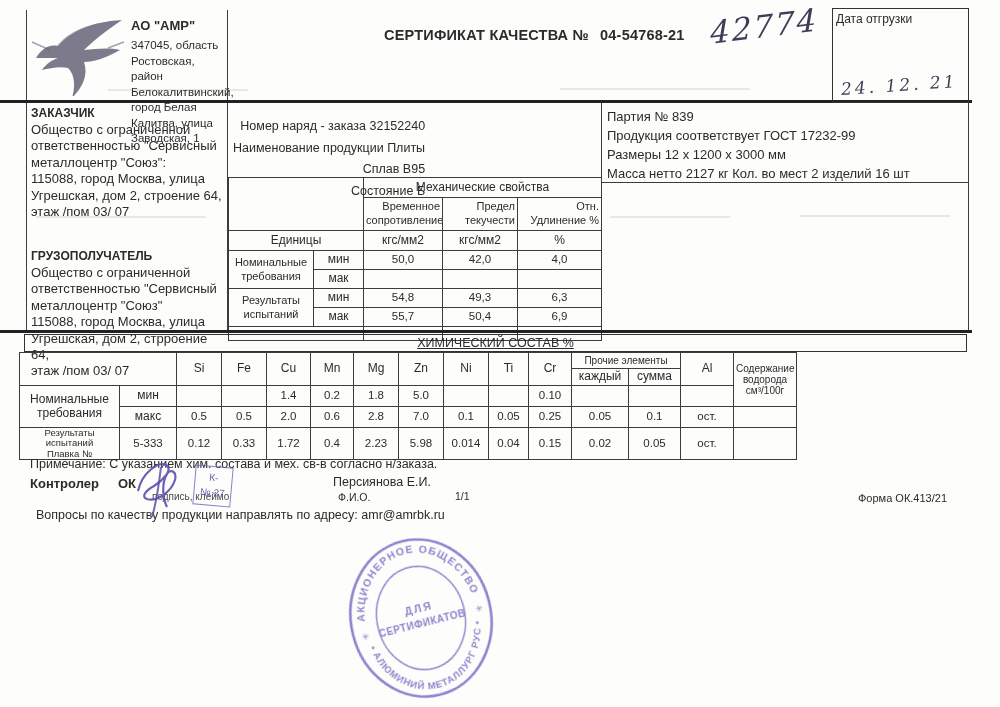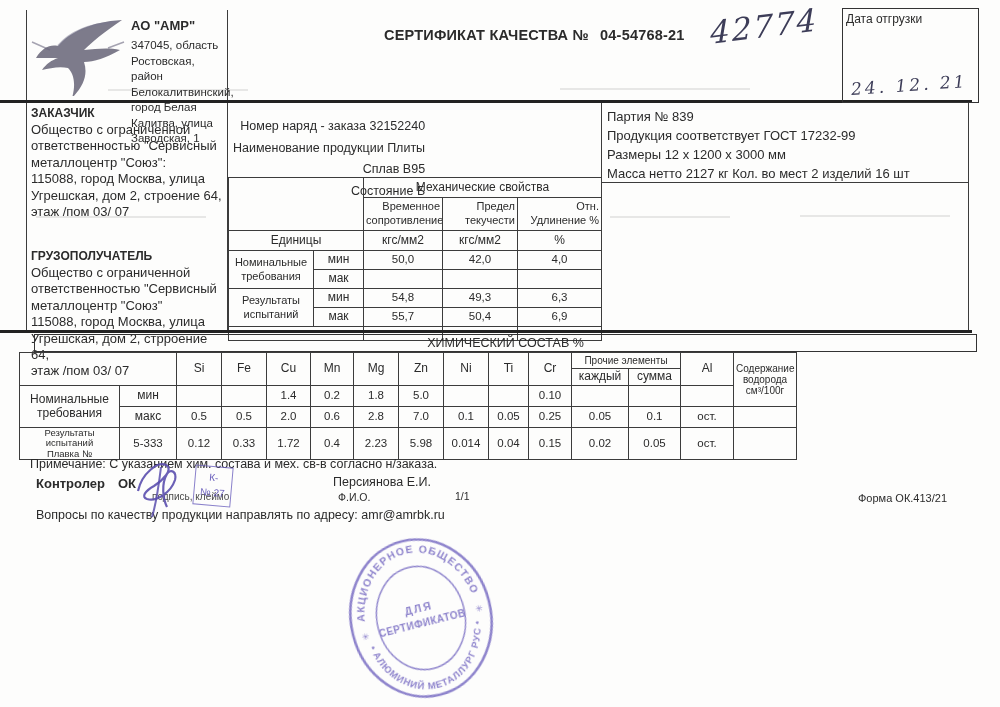--- a/index.html
+++ b/index.html
@@ -2,21 +2,21 @@
 <html><head>
 <meta charset="utf-8">
 <style>
   html,body{margin:0;padding:0;background:#ffffff;}
   .page{position:relative;width:1000px;height:707px;background:#fdfdfc;
         font-family:"Liberation Sans",sans-serif;color:#2b2b2b;overflow:hidden;}
   .abs{position:absolute;}
   .vline{position:absolute;width:1px;background:#3c3c3c;}
   .hline{position:absolute;height:1px;background:#3c3c3c;}
   .thick{position:absolute;height:3px;background:#222;}
-  .box{position:absolute;border:1.5px solid #333;box-sizing:border-box;margin-left:10px;}
+  .box{position:absolute;border:1.5px solid #333;box-sizing:border-box;}
   .b{font-weight:bold;}
   .s11{font-size:11px;} .s12{font-size:12px;}
   .s125{font-size:12.5px;} .s13{font-size:13px;} .s10{font-size:10px;}
   .artifact{position:absolute;height:2px;background:rgba(110,110,110,.15);}
   table{border-collapse:collapse;table-layout:fixed;position:absolute;}
   td{border:1px solid #3c3c3c;padding:0 2px;text-align:center;vertical-align:middle;
      font-size:12px;line-height:1.15;overflow:hidden;}
   .mech-table{left:228px;top:177px;width:373px;}
   .chem-table{left:19px;top:352px;width:777px;}
   tr.h19 td{height:19px;} tr.h32 td{height:32px;text-align:right;} tr.h18 td{height:18px;}
@@ -165,21 +165,21 @@
     <tr class="h13">
       <td colspan="2"></td>
       <td></td>
       <td></td>
       <td></td>
     </tr>
   </tbody>
     </table>
 
   <div class="thick" style="left:0;top:330px;width:972px;"></div>
-  <div class="box" style="left:24px;top:334px;width:943px;height:18px;border-width:1px;">
+  <div class="box" style="left:24px;top:334px;width:943px;height:18px;border-width:1px;text-decoration:underline;">
     <div class="s125" style="text-align:center;line-height:16px;">ХИМИЧЕСКИЙ СОСТАВ %</div>
   </div>
 
   <table class="chem-table">
     <colgroup>
       <col style="width:100px">
         <col style="width:57px">
         <col style="width:45px">
         <col style="width:45px">
       <col style="width:44px">
@@ -263,21 +263,21 @@
       <td class="cellv">0.15</td>
       <td class="cellv">0.02</td>
       <td class="cellv">0.05</td>
       <td class="cellv">ост.</td>
       <td></td>
     </tr>
   </tbody>
     </table>
 
   <div class="abs s125" style="left:30px;top:457px;">Примечание: С указанием хим. состава и мех. св-в согласно н/заказа.</div>
-  <div class="abs b s13" style="left:36px;top:476px;">Контролер</div>
+  <div class="abs b s13" style="left:30px;top:476px;">Контролер</div>
   <div class="abs b s13" style="left:118px;top:476px;">ОК</div>
   <div class="abs s125" style="left:333px;top:475px;">Персиянова Е.И.</div>
   <div class="abs s10" style="left:152px;top:491px;color:#4a4a4a;">подпись, клеймо</div>
   <div class="abs" style="left:338px;top:491px;font-size:10.5px;">Ф.И.О.</div>
   <div class="abs" style="left:455px;top:490px;font-size:10.5px;">1/1</div>
   <div class="abs s11" style="left:858px;top:492px;">Форма ОК.413/21</div>
   <div class="abs s125" style="left:36px;top:508px;">Вопросы по качеству продукции направлять по адресу: amr@amrbk.ru</div>
 
   <div class="abs" style="left:130px;top:455px;">
     <svg width="70" height="64" viewBox="0 0 70 64">

